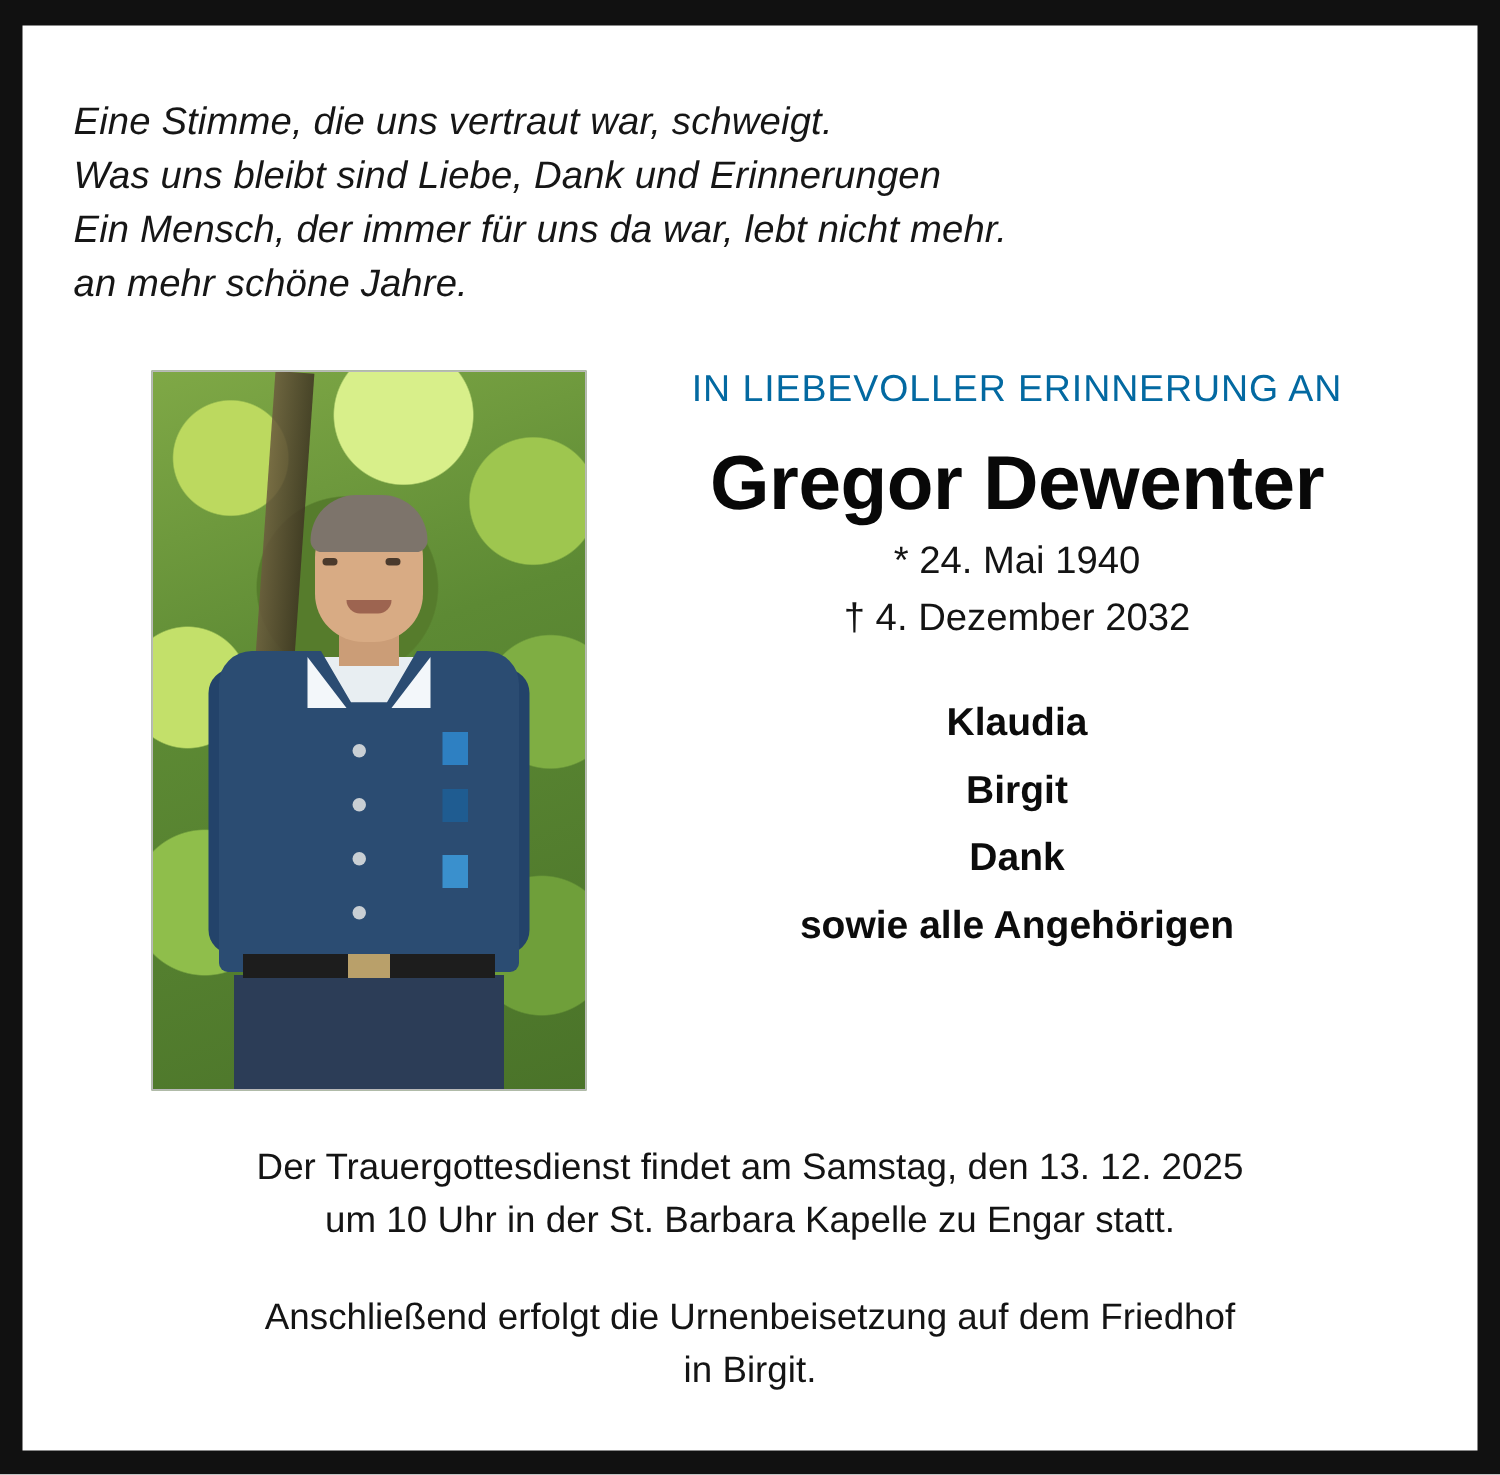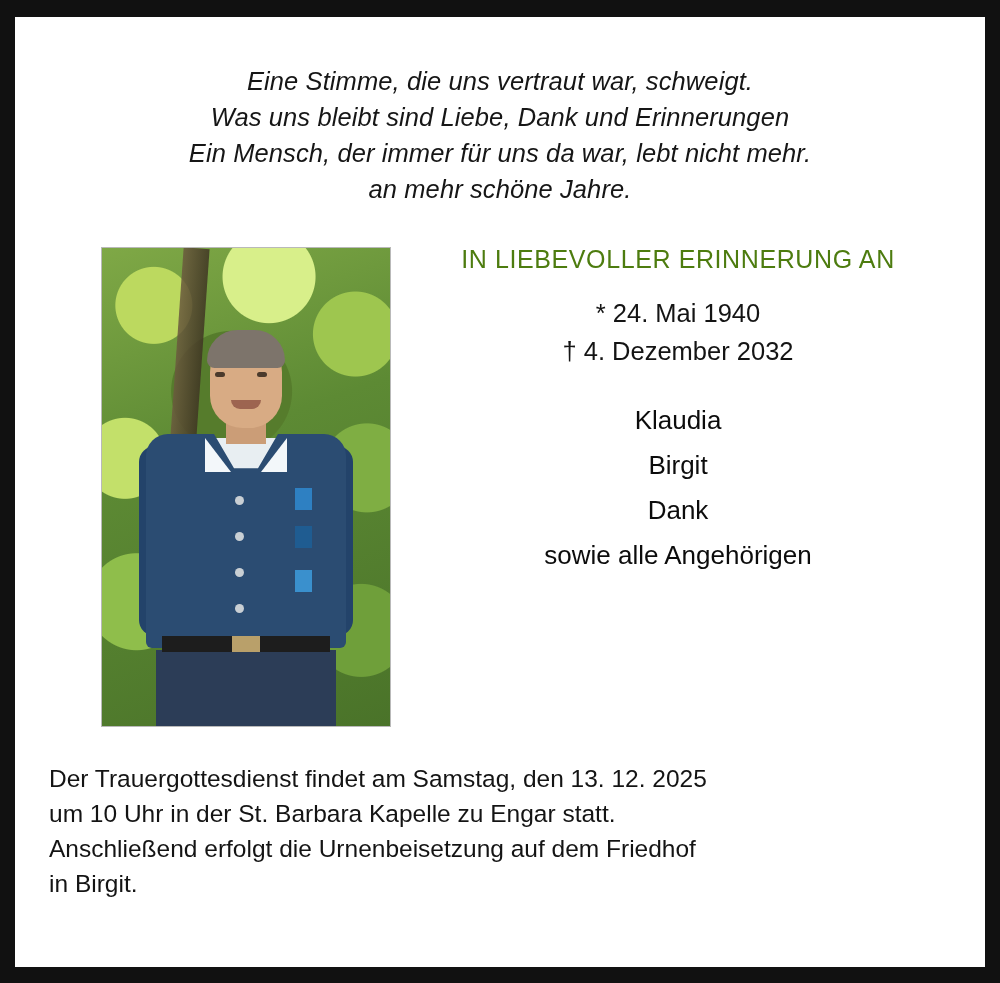--- a/index.html
+++ b/index.html
@@ -27,21 +27,21 @@
     box-sizing: border-box;
     width: 100%;
     height: 100%;
     background: #ffffff;
     position: relative;
     padding: 46px 34px 20px 34px;
   }
 
   
   .poem {
-    text-align: center;
+    text-align: left;
     font-style: italic;
     font-size: 25.5px;
     line-height: 36px;
     color: #161616;
     letter-spacing: 0.1px;
   }
   .poem div { white-space: nowrap; }
 
   
   .middle {
@@ -240,53 +240,53 @@
   .textcol {
     flex: 1 1 auto;
     text-align: center;
     padding-left: 22px;
     padding-right: 6px;
     margin-top: 2px;
   }
   .memoriam {
     font-size: 25px;
     letter-spacing: 0.6px;
-    color: #4d7c0f;
+    color: #0369a1;
   }
   .name {
     font-size: 51px;
     font-weight: bold;
     letter-spacing: -0.3px;
     margin-top: 18px;
     color: #080808;
     white-space: nowrap;
   }
   .dates {
-    margin-top: 20px;
+    margin-top: 4px;
     font-size: 25.5px;
     line-height: 38px;
     color: #141414;
   }
   .survivors {
     margin-top: 28px;
     font-size: 26px;
     line-height: 45px;
-    font-weight: normal;
+    font-weight: bold;
     color: #0c0c0c;
   }
 
   
   .bottom {
-    text-align: left;
+    text-align: center;
     margin-top: 34px;
     font-size: 24.5px;
     line-height: 35px;
     color: #141414;
   }
-  .bottom .para + .para { }
+  .bottom .para + .para { margin-top: 30px; }
   .bottom div { white-space: nowrap; }
 </style>
 </head>
 <body>
 
 <div class="obituary">
   <div class="card">
 
     <div class="poem">
       <div>Eine Stimme, die uns vertraut war, schweigt.</div>
@@ -323,20 +323,21 @@
             <div class="mouth"></div>
             <div class="trousers"></div>
             <div class="belt"></div>
             <div class="buckle"></div>
           </div>
         </div>
       </div>
 
       <div class="textcol">
         <div class="memoriam">IN LIEBEVOLLER ERINNERUNG AN</div>
+        <div class="name">Gregor Dewenter</div>
         <div class="dates">
           <div>* 24. Mai 1940</div>
           <div>† 4. Dezember 2032</div>
         </div>
         <div class="survivors">
           <div>Klaudia</div>
           <div>Birgit</div>
           <div>Dank</div>
           <div>sowie alle Angehörigen</div>
         </div>

